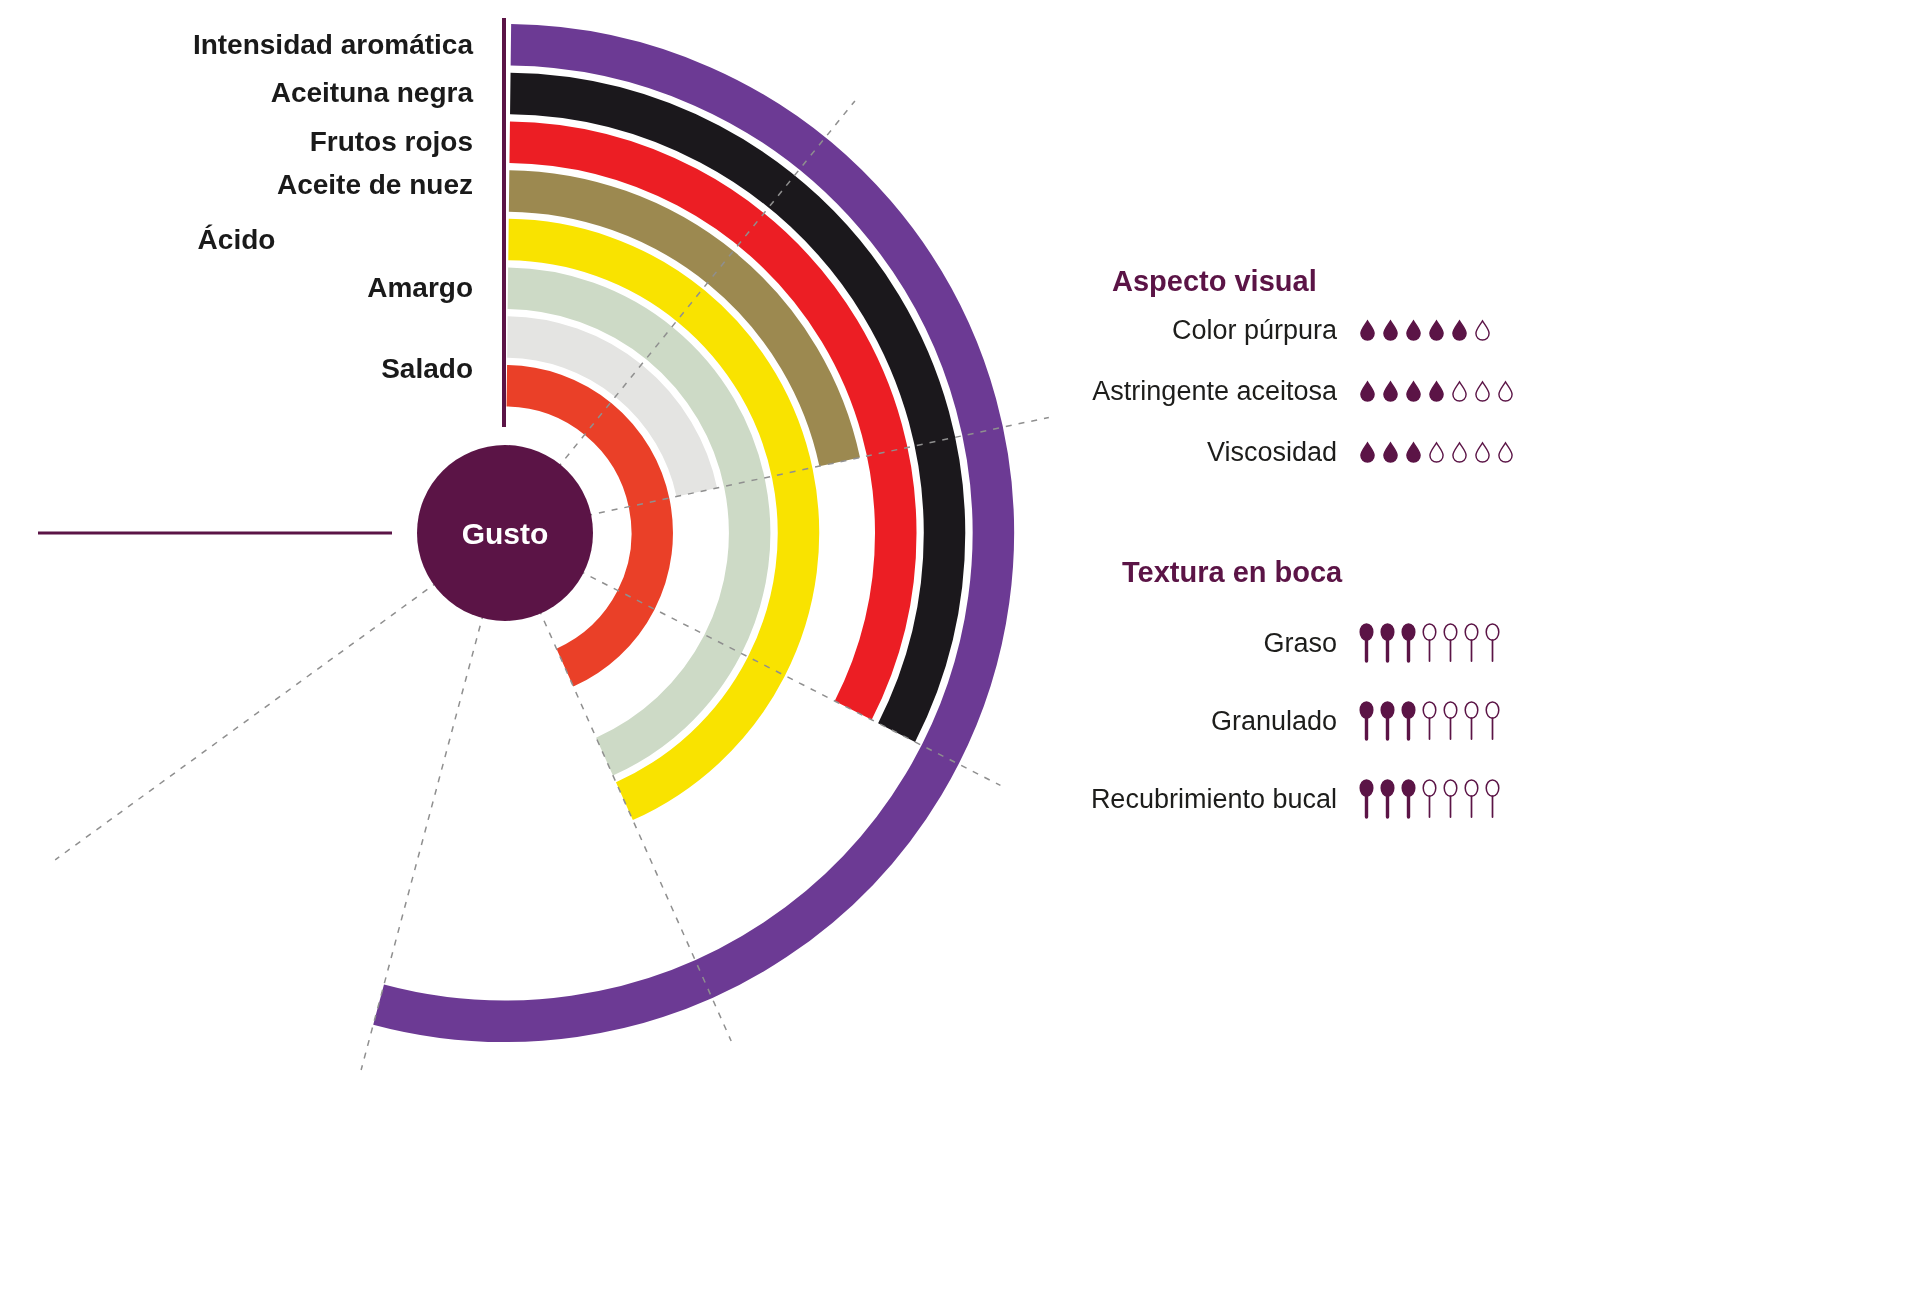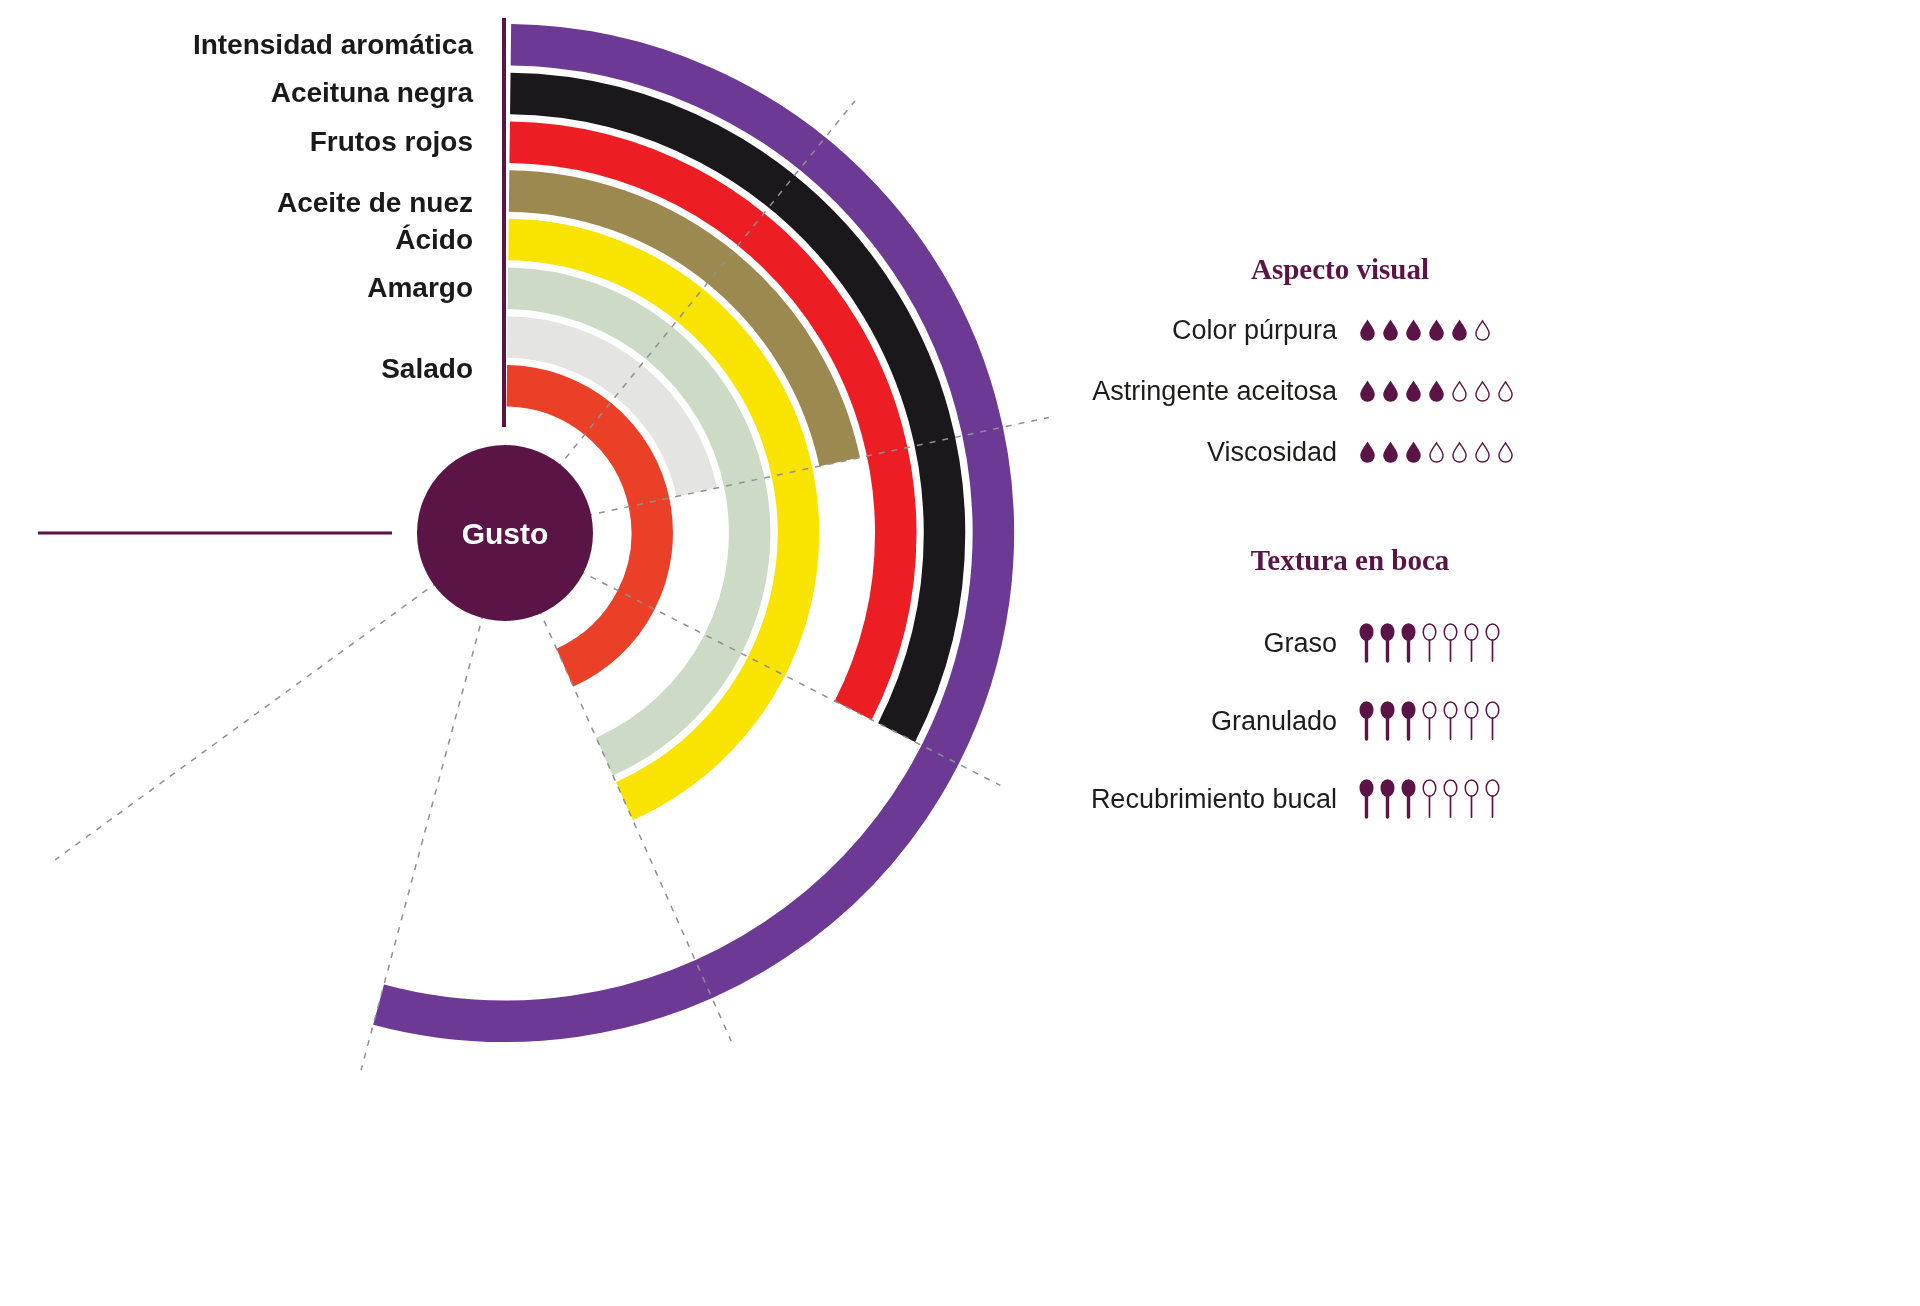--- a/index.html
+++ b/index.html
@@ -8,22 +8,22 @@
     font-family:"Liberation Sans", sans-serif;color:#1a1a1a;
   }
   .stage{position:absolute;inset:0;}
   #chart-svg{position:absolute;left:0;top:0;}
   #ring-labels{position:absolute;left:0;top:0;width:477px;height:450px;}
   .ring-label{
     position:absolute;left:0;right:4px;text-align:right;white-space:nowrap;
     font-size:28px;font-weight:bold;color:#1a1a1a;line-height:34px;
   }
   .panel-title{
-    position:absolute;margin:0;font-size:29px;font-weight:bold;color:#5b1446;
-    text-align:center;line-height:34px;font-family:Liberation Serif, serif;
+    position:absolute;margin:12px;font-size:29px;font-weight:bold;color:#5b1446;
+    text-align:left;line-height:34px;
   }
   .rows{position:absolute;}
   .icon-row{display:flex;align-items:center;}
   .icon-row .row-label{
     width:297px;text-align:right;font-size:27px;color:#1d1d1b;
     white-space:nowrap;flex:none;
   }
   .icon-row .icons{display:flex;align-items:center;margin-left:20px;flex:none;}
   .icons svg{display:block;margin-right:2px;}
   #aspecto-rows .icon-row{height:61px;}
@@ -56,22 +56,22 @@
     <line id="axis-line" x1="504" y1="18" x2="504" y2="427" stroke="#5b1446" stroke-width="4"></line>
     <line id="callout-line" x1="38" y1="533" x2="392" y2="533" stroke="#5b1446" stroke-width="3"></line>
     <circle cx="505" cy="533" r="88" fill="#5b1446"></circle>
     <text x="505" y="533" text-anchor="middle" dominant-baseline="central" font-family="Liberation Sans, sans-serif" font-size="30" font-weight="bold" fill="#ffffff">Gusto</text>
   </svg>
 
   <div id="ring-labels">
       <div class="ring-label" style="top: 28px;">Intensidad aromática</div>
       <div class="ring-label" style="top: 76px;">Aceituna negra</div>
       <div class="ring-label" style="top: 125px; margin-left: 40px;">Frutos rojos</div>
-      <div class="ring-label" style="top: 186px; margin-left: 10px;">Aceite de nuez</div>
-      <div class="ring-label" style="top: 223px;">Ácido</div>
+      <div class="ring-label" style="top: 168px; margin-left: 10px;">Aceite de nuez</div>
+      <div class="ring-label" style="top: 223px; text-align: center;">Ácido</div>
       <div class="ring-label" style="top: 271px;">Amargo</div>
       <div class="ring-label" style="top: 320px; margin-top: 32px;">Salado</div>
     </div>
 
   <h2 class="panel-title" style="left:1100px;top:252px;width:480px;">Aspecto visual</h2>
   <div class="rows" id="aspecto-rows" style="left:1040px;top:300px;">
       <div class="icon-row">
         <div class="row-label">Color púrpura</div>
         <div class="icons">
           <svg width="21" height="23" viewBox="0 0 24 25">

